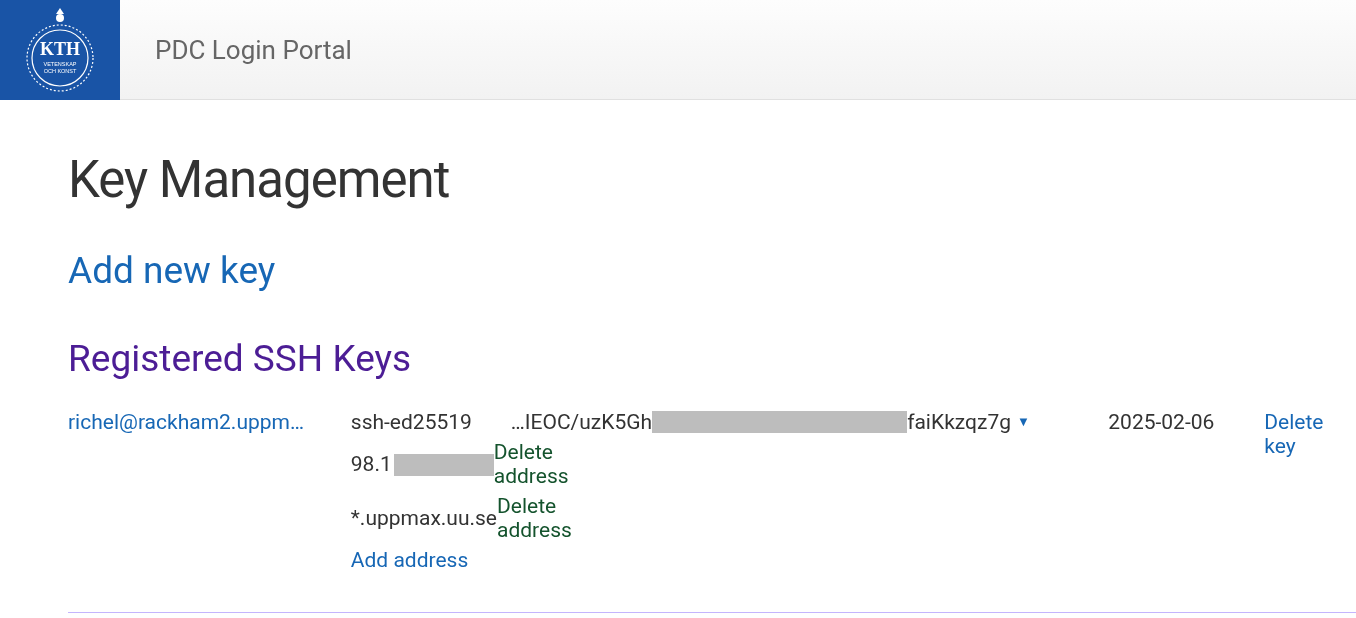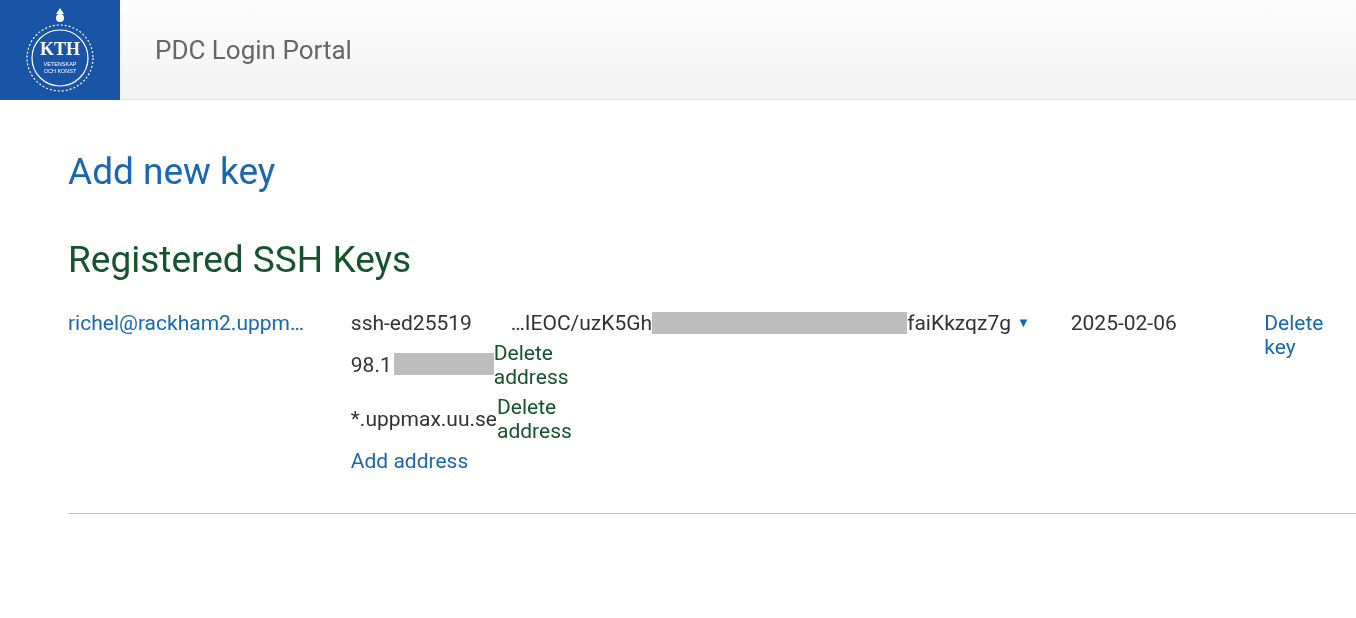--- a/index.html
+++ b/index.html
@@ -69,21 +69,21 @@
     .add-new-key-hero {
       font-size: 37px;
       color: #1767b5;
       cursor: pointer;
       margin-bottom: 45px;
       font-weight: 400;
     }
     .subsection-title {
       font-size: 37px;
       font-weight: 400;
-      color: #14532d;
+      color: #4c1d95;
       margin-bottom: 30px;
     }
     .key-row {
       display: flex;
       align-items: flex-start;
       font-size: 21px;
       color: #333;
       padding-bottom: 40px;
       border-bottom: 1px solid #c4b5fd;
       margin-bottom: 25px;
@@ -124,39 +124,39 @@
     .tri {
       color: #1767b5;
       font-size: 13px;
       margin-left: 6px;
       cursor: pointer;
       position: relative;
       top: -1px;
     }
     .col-date {
       width: 150px;
-      text-align: left;
+      text-align: right;
     }
     .col-delete {
       color: #1767b5;
       cursor: pointer;
       padding-left: 50px;
     }
     .addr-block {
       margin-top: 6px;
     }
     .addr-row {
       display: flex;
       align-items: center;
       margin-bottom: 6px;
     }
     .addr-text {
       width: 440px;
       display: flex;
-      align-items: flex-start;
+      align-items: flex-end;
     }
     .addr-del {
       color: #14532d;
       cursor: pointer;
     }
     .add-address {
       color: #1767b5;
       cursor: pointer;
     }
   </style>
@@ -176,20 +176,21 @@
         <text x="39" y="49" text-anchor="middle" fill="#fff" font-size="18" font-family="serif" font-weight="bold">KTH</text>
         <text x="39" y="60" text-anchor="middle" fill="#fff" font-size="5.5" font-family="sans-serif">VETENSKAP</text>
         <text x="39" y="67" text-anchor="middle" fill="#fff" font-size="5.5" font-family="sans-serif">OCH KONST</text>
       </svg>
     </div>
   </div>
   <div class="app-title">PDC Login Portal</div>
 </div>
 
 <div class="content">
+  <h1 class="page-title">Key Management</h1>
   <div class="add-new-key-hero">Add new key</div>
   <h2 class="subsection-title">Registered SSH Keys</h2>
 
   <div class="key-row">
     <div class="col-user">richel@rackham2.uppm…</div>
 
     <div class="col-type">
       <div>ssh-ed25519</div>
       <div class="addr-block">
         <div class="addr-row">

